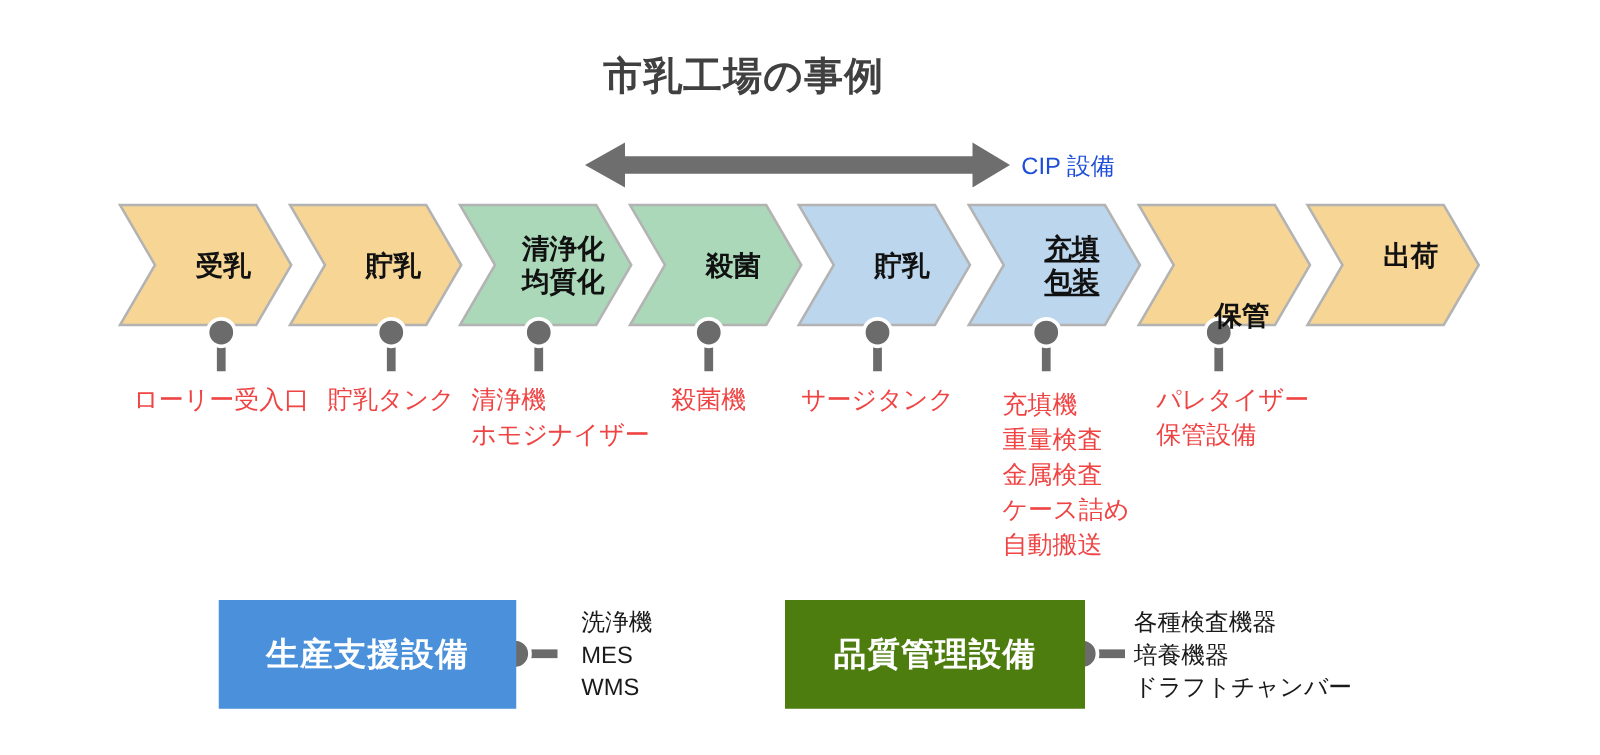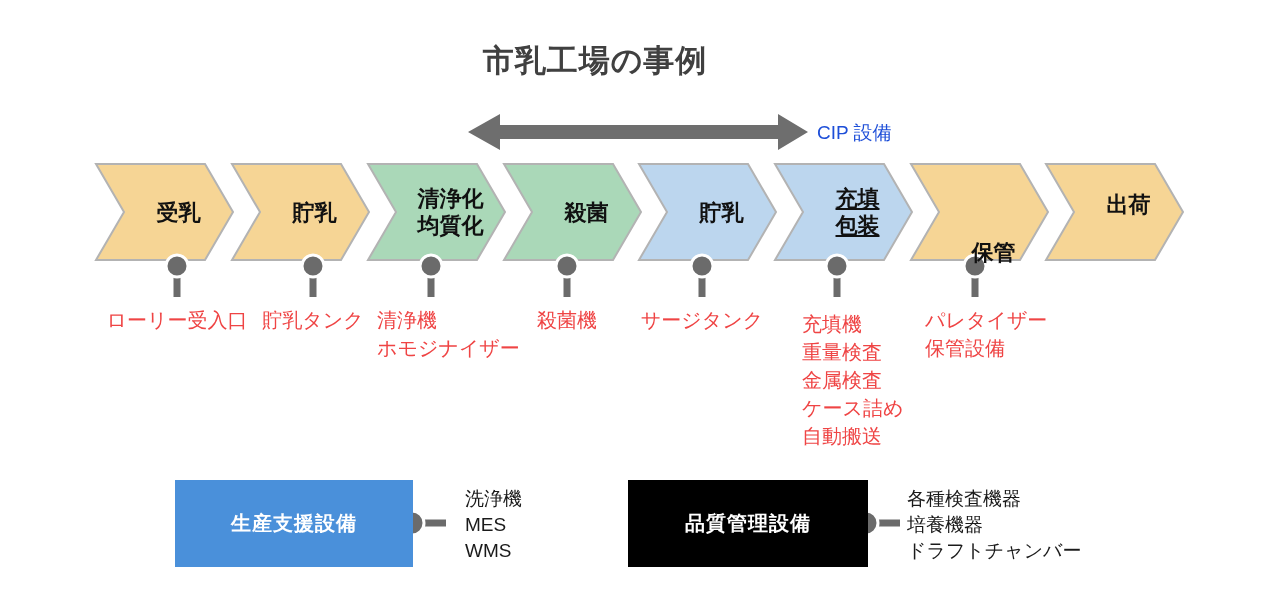--- a/index.html
+++ b/index.html
@@ -15,21 +15,21 @@
   .step-label{
     display:flex;align-items:center;justify-content:center;text-align:center;
     font-size:22px;font-weight:bold;line-height:27px;white-space:pre-line;color:#111;
   }
   .equip{
     font-size:20px;line-height:28px;white-space:pre-line;color:#ef4444;
   }
   .equip.center{text-align:center;}
   .support-box{
     display:flex;align-items:center;justify-content:center;
-    color:#ffffff;font-size:20px;font-weight:bold;letter-spacing:1px;
+    color:#ffffff;font-size:26px;font-weight:bold;letter-spacing:1px;
   }
   .support-items{font-size:19px;line-height:26px;white-space:pre-line;color:#1a1a1a;}
   svg{display:block;}
 </style>
 </head>
 <body>
 
 <div class="stage">
 
   <div class="abs title" style="left:435px;top:40px;width:320px;">市乳工場の事例</div>
@@ -113,20 +113,20 @@
   <div class="abs equip" style="left:925px;top:306px;width:180px;">パレタイザー
 保管設備</div>
 
   <div class="abs support-box" style="left:175px;top:480px;width:238px;height:87px;background:#4A90DA;">
     <span>生産支援設備</span>
   </div>
   <div class="abs support-items" style="left:453px;top:486px;width:200px;margin-left:12px;">洗浄機
 MES
 WMS</div>
 
-  <div class="abs support-box" style="left:628px;top:480px;width:240px;height:87px;background:#000000;">
+  <div class="abs support-box" style="left:628px;top:480px;width:240px;height:87px;background:#4d7c0f;">
     <span>品質管理設備</span>
   </div>
   <div class="abs support-items" style="left:907px;top:486px;width:230px;">各種検査機器
 培養機器
 ドラフトチャンバー</div>
 
 </div>
 
 </body></html>

